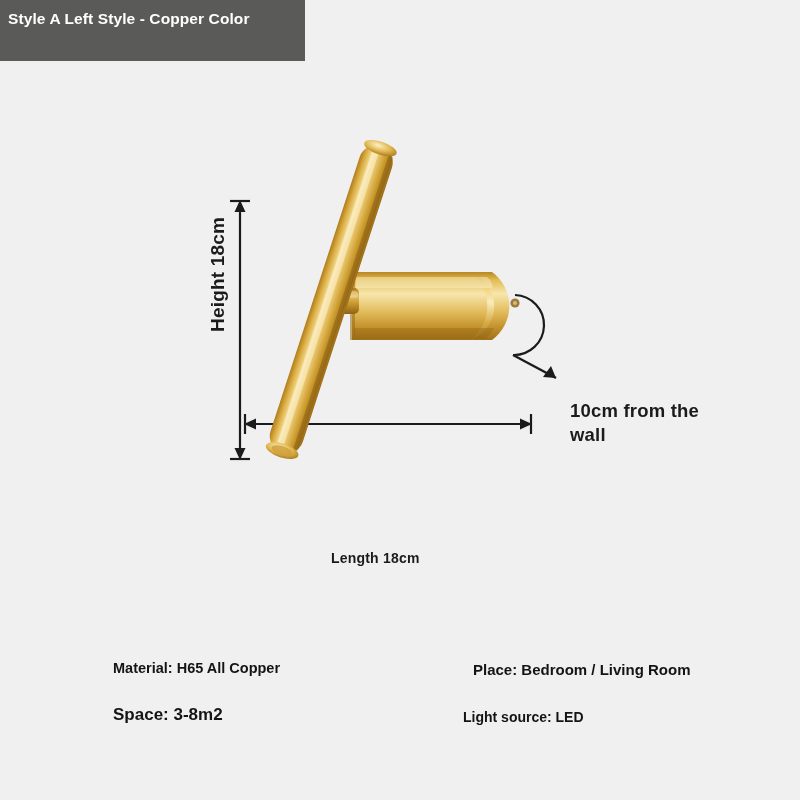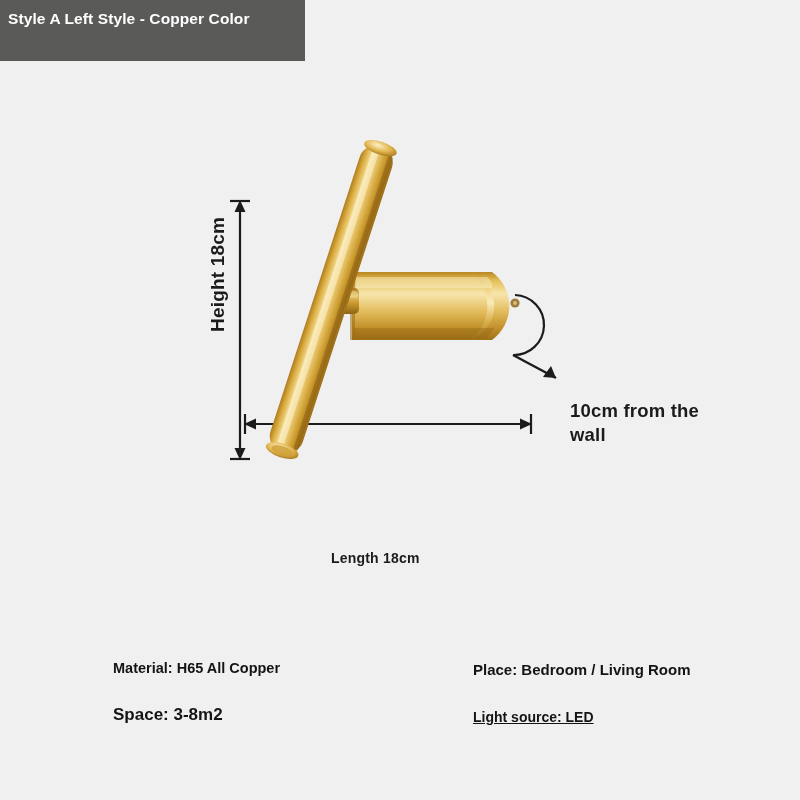--- a/index.html
+++ b/index.html
@@ -73,21 +73,21 @@
 
   
   .spec {
     position: absolute;
     color: #141414;
     font-weight: bold;
   }
   #spec-material { left: 113px; top: 660px; font-size: 14.5px; text-align: center; }
   #spec-space    { left: 113px; top: 705px; font-size: 17px; text-align: right; }
   #spec-place    { left: 473px; top: 661px; font-size: 15px; }
-  #spec-light    { left: 473px; top: 709px; font-size: 14px; text-decoration: underline; }
+  #spec-light    { left: 463px; top: 709px; font-size: 14px; }
 </style>
 </head>
 <body>
 
 <div id="title-badge">Style A Left Style - Copper Color</div>
 
 <div id="diagram">
   <svg width="800" height="560" viewBox="0 0 800 560" xmlns="http://www.w3.org/2000/svg">
     <defs>
 

